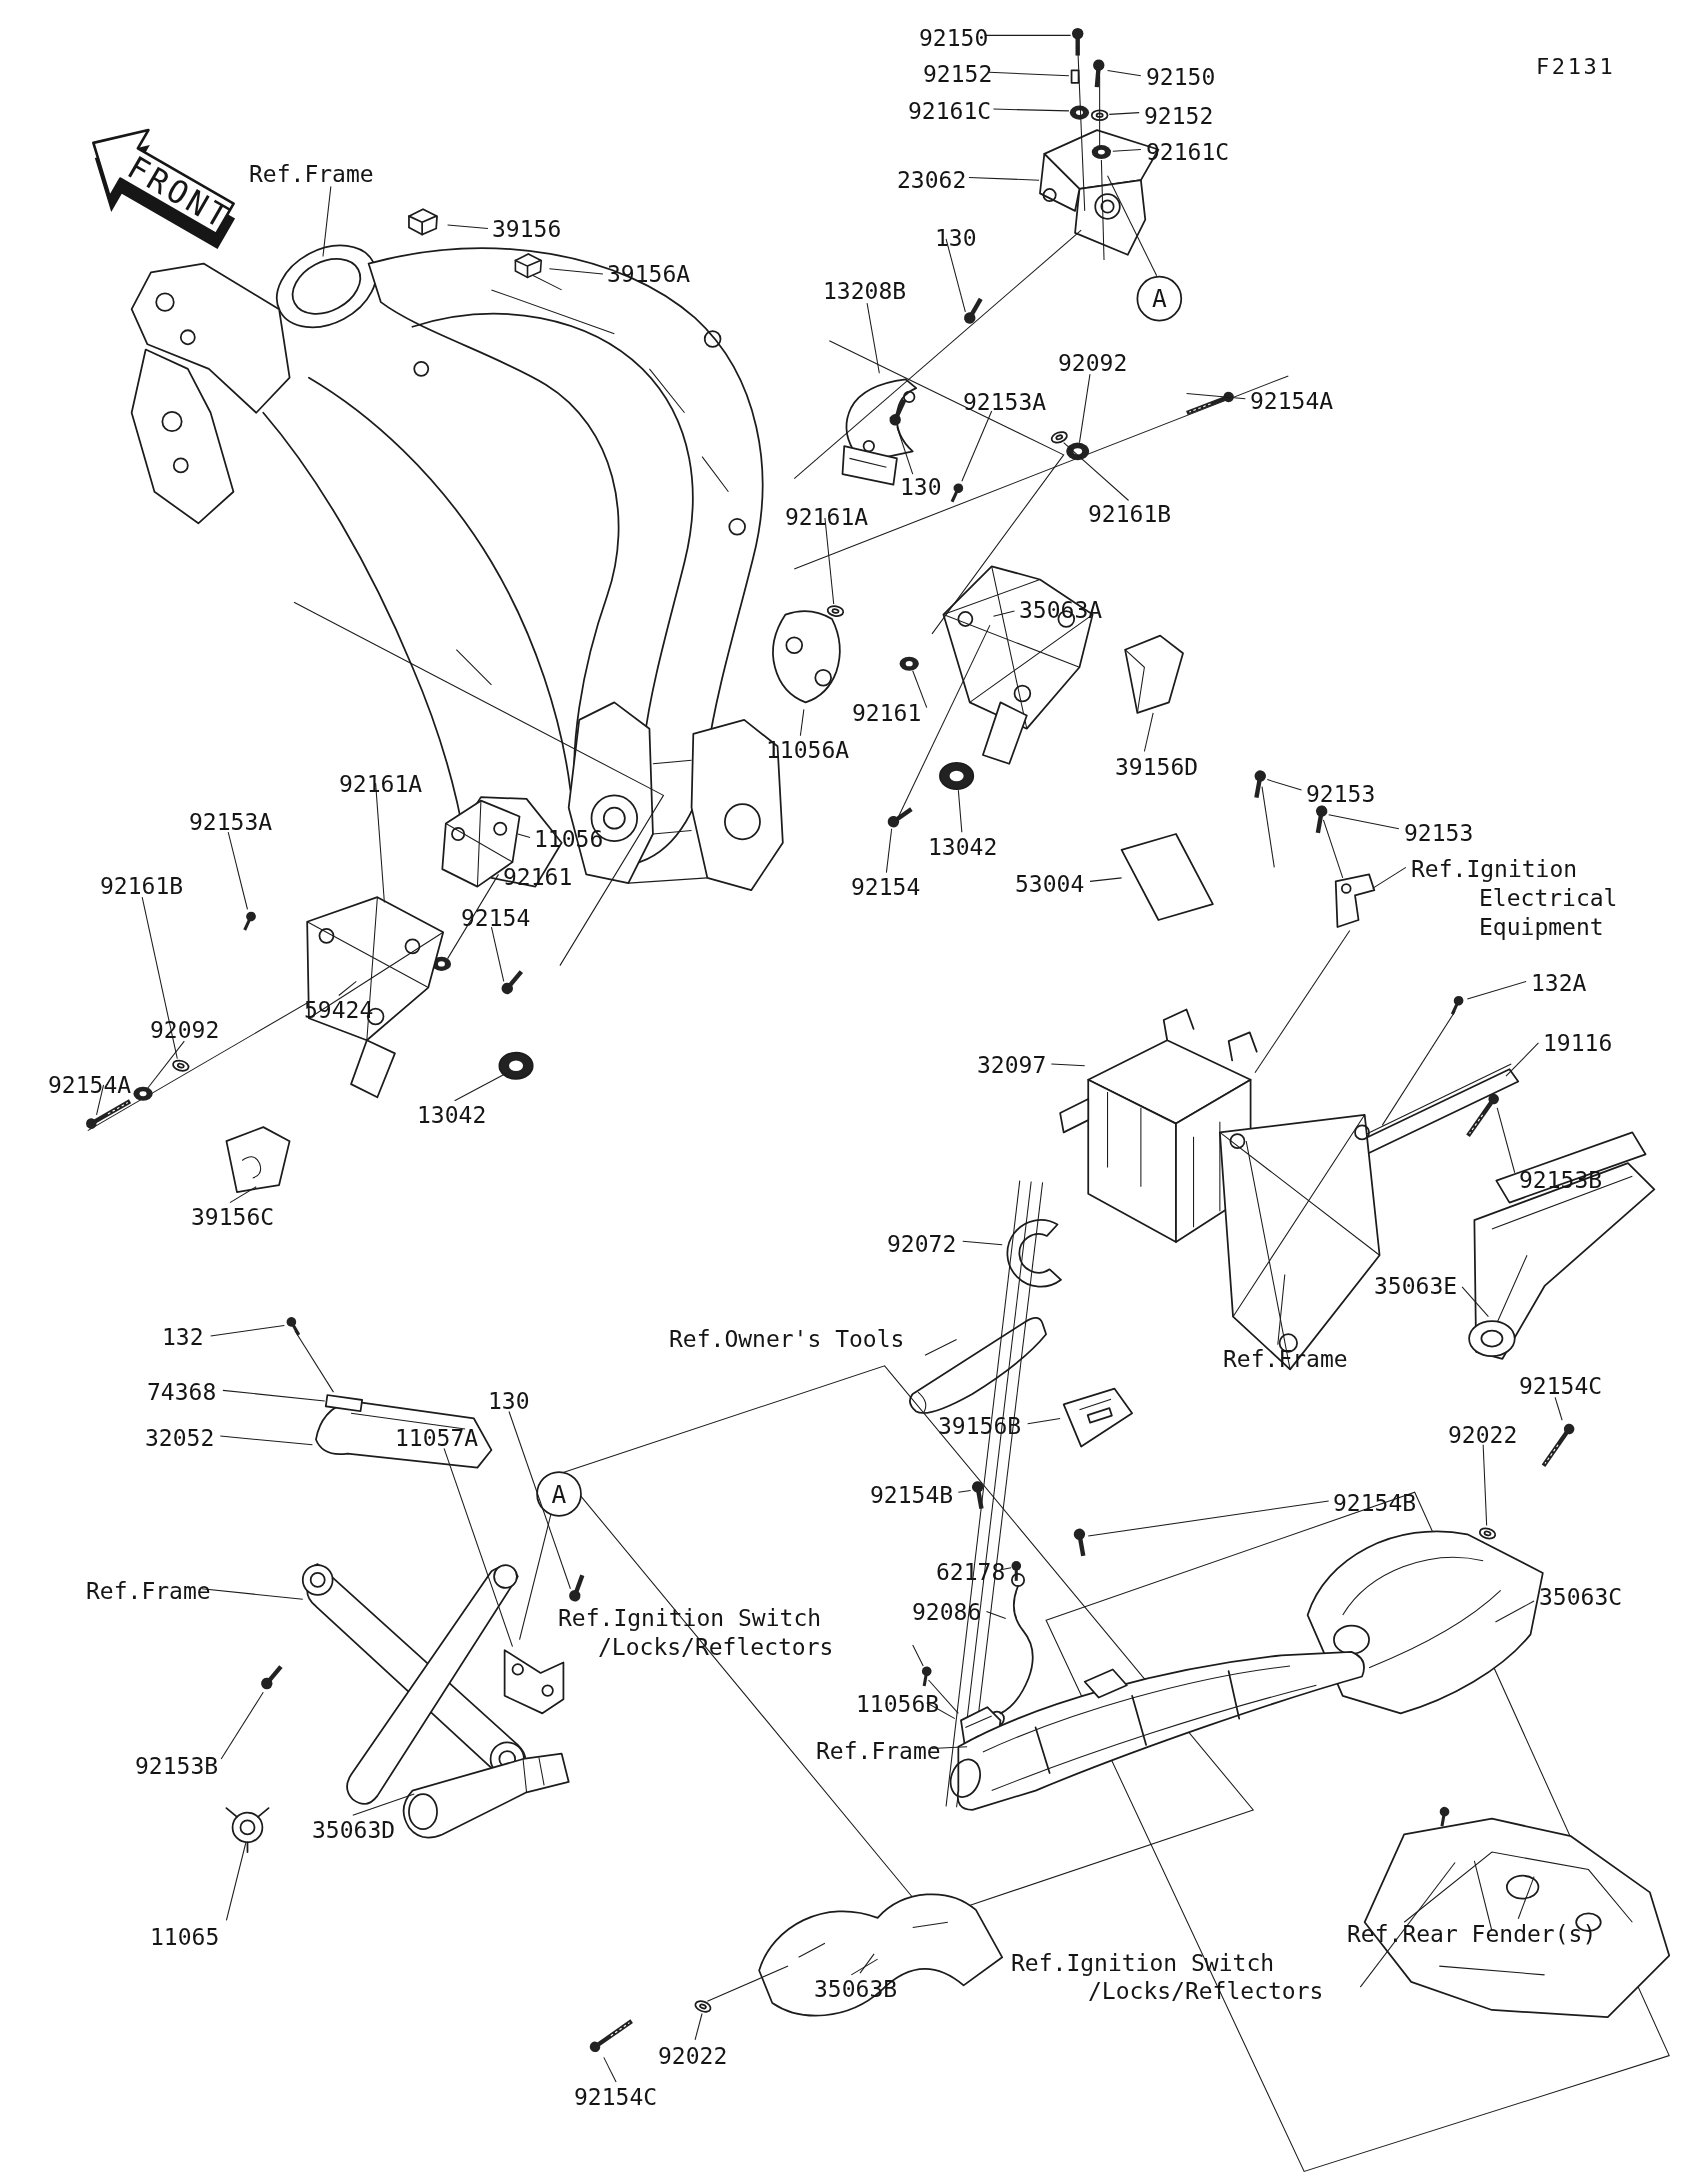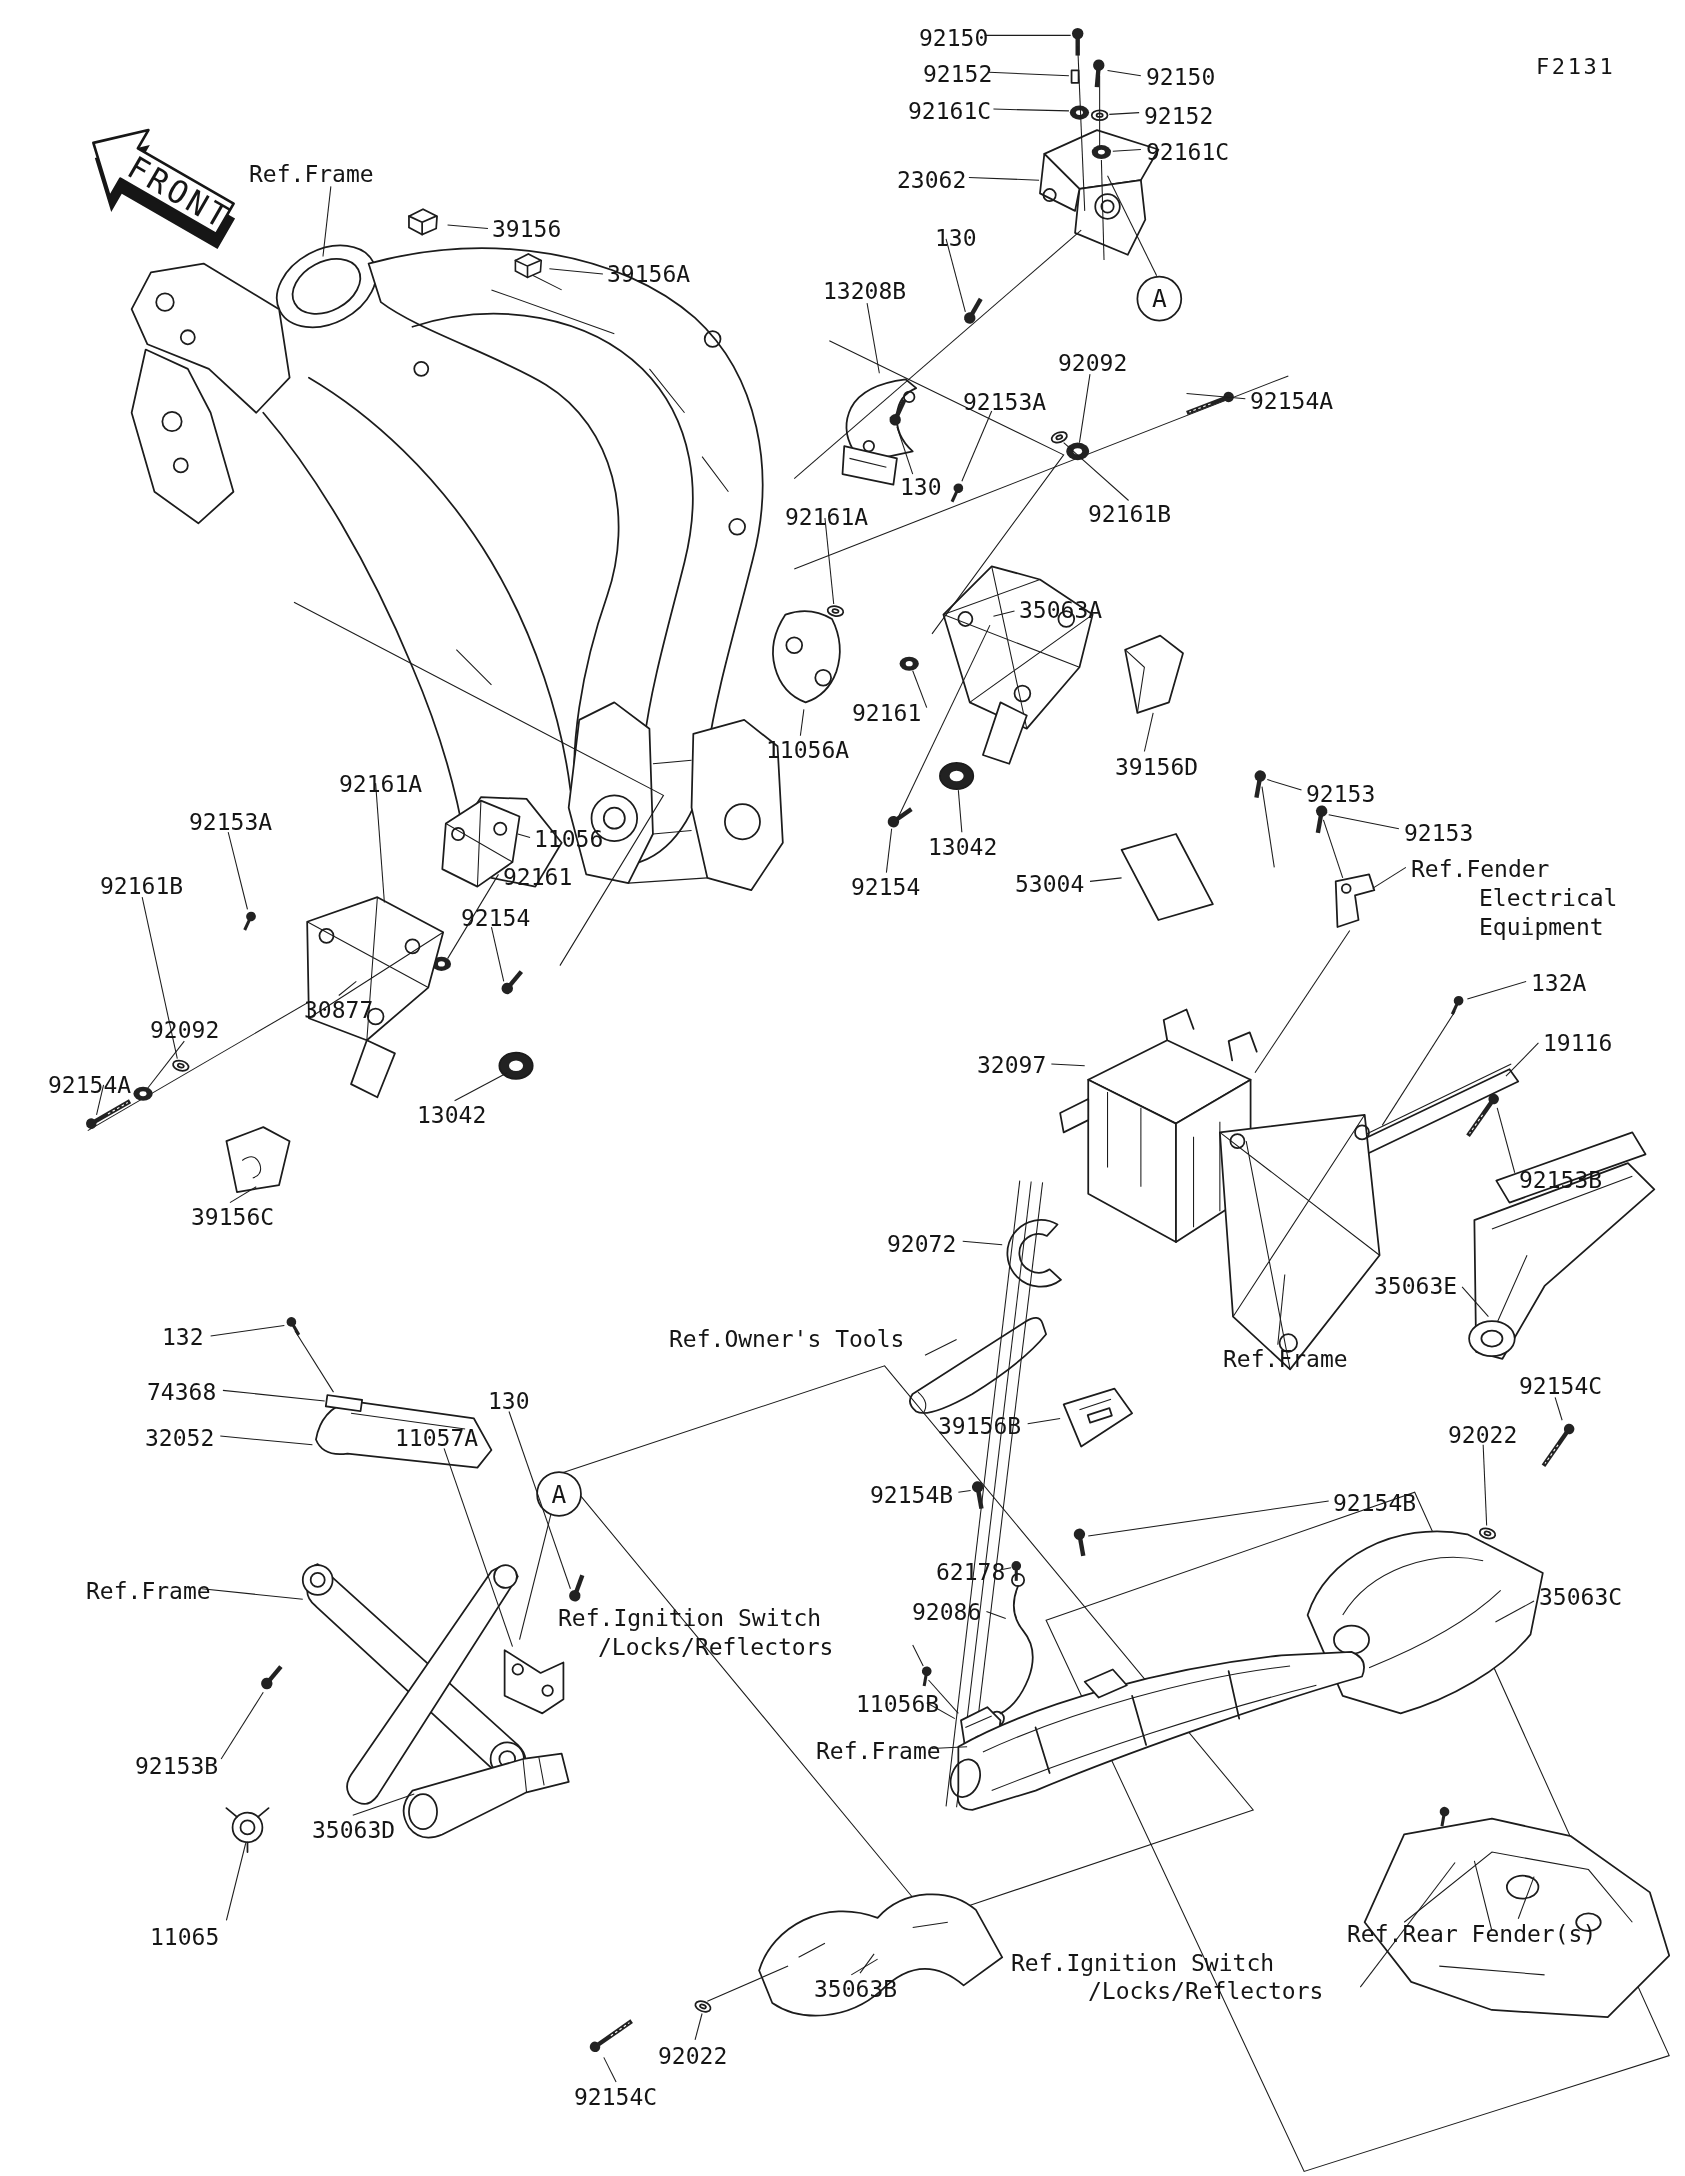--- a/index.html
+++ b/index.html
@@ -439,21 +439,21 @@
 <div class="lbl" style="left:1088px;top:502px">92161B</div>
 <div class="lbl" style="left:1019px;top:598px">35063A</div>
 <div class="lbl" style="left:852px;top:701px">92161</div>
 <div class="lbl" style="left:766px;top:738px">11056A</div>
 <div class="lbl" style="left:1115px;top:755px">39156D</div>
 <div class="lbl" style="left:928px;top:835px">13042</div>
 <div class="lbl" style="left:851px;top:875px">92154</div>
 <div class="lbl" style="left:1015px;top:872px">53004</div>
 <div class="lbl" style="left:1306px;top:782px">92153</div>
 <div class="lbl" style="left:1404px;top:821px">92153</div>
-<div class="lbl" style="left:1411px;top:857px">Ref.Fender</div>
+<div class="lbl" style="left:1411px;top:857px">Ref.Ignition</div>
 <div class="lbl" style="left:1479px;top:886px">Electrical</div>
 <div class="lbl" style="left:1479px;top:915px">Equipment</div>
 <div class="lbl" style="left:1531px;top:971px">132A</div>
 <div class="lbl" style="left:1543px;top:1031px">19116</div>
 <div class="lbl" style="left:977px;top:1053px">32097</div>
 <div class="lbl" style="left:1519px;top:1168px">92153B</div>
 <div class="lbl" style="left:887px;top:1232px">92072</div>
 <div class="lbl" style="left:669px;top:1327px">Ref.Owner's Tools</div>
 <div class="lbl" style="left:1374px;top:1274px">35063E</div>
 <div class="lbl" style="left:1223px;top:1347px">Ref.Frame</div>
@@ -484,19 +484,19 @@
 <div class="lbl" style="left:1011px;top:1951px">Ref.Ignition Switch</div>
 <div class="lbl" style="left:1088px;top:1979px">/Locks/Reflectors</div>
 <div class="lbl" style="left:1347px;top:1922px">Ref.Rear Fender(s)</div>
 <div class="lbl" style="left:339px;top:772px">92161A</div>
 <div class="lbl" style="left:189px;top:810px">92153A</div>
 <div class="lbl" style="left:100px;top:874px">92161B</div>
 <div class="lbl" style="left:150px;top:1018px">92092</div>
 <div class="lbl" style="left:48px;top:1073px">92154A</div>
 <div class="lbl" style="left:534px;top:827px">11056</div>
 <div class="lbl" style="left:503px;top:865px">92161</div>
-<div class="lbl" style="left:304px;top:998px">30877</div>
+<div class="lbl" style="left:304px;top:998px">59424</div>
 <div class="lbl" style="left:461px;top:906px">92154</div>
 <div class="lbl" style="left:417px;top:1103px">13042</div>
 <div class="lbl" style="left:191px;top:1205px">39156C</div>
 
 </div>
 
 
 </body></html>

